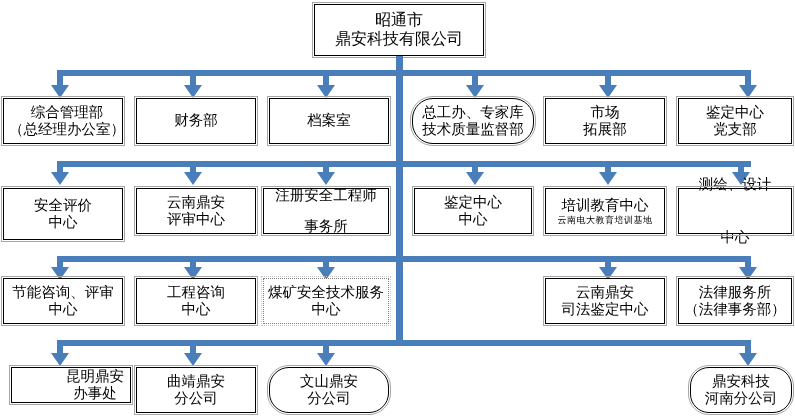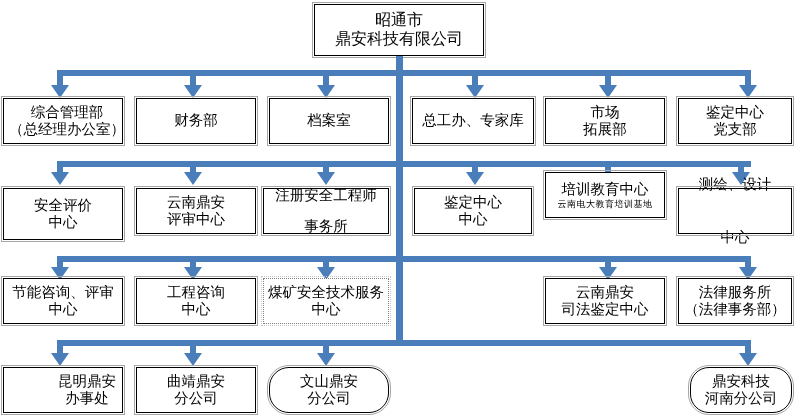--- a/index.html
+++ b/index.html
@@ -85,22 +85,23 @@
     <span class="line">（总经理办公室）</span>
   </div>
   <div class="node" style="left:136px;top:98px;width:120px;height:46px;">
     <span class="line">财务部</span>
 
   </div>
   <div class="node" style="left:269px;top:98px;width:120px;height:46px;">
     <span class="line">档案室</span>
 
   </div>
-  <div class="node" style="left:412px;top:98px;width:122px;height:46px;">
+  <div class="node" style="left:412px;top:98px;width:122px;height:46px;border-radius:21px;">
     <span class="line">总工办、专家库</span>
+    <span class="line">技术质量监督部</span>
   </div>
   <div class="node" style="left:545px;top:98px;width:120px;height:46px;">
     <span class="line">市场</span>
     <span class="line">拓展部</span>
   </div>
   <div class="node" style="left:678px;top:98px;width:114px;height:46px;">
     <span class="line">鉴定中心</span>
     <span class="line">党支部</span>
   </div>
 
@@ -127,21 +128,21 @@
     <span class="line">评审中心</span>
   </div>
   <div class="node" style="left:263px;top:188px;width:126px;height:46px;gap:13px;">
     <span class="line">注册安全工程师</span>
     <span class="line">事务所</span>
   </div>
   <div class="node" style="left:414px;top:188px;width:118px;height:46px;">
     <span class="line">鉴定中心</span>
     <span class="line">中心</span>
   </div>
-  <div class="node" style="left:545px;top:172px;width:120px;height:46px;">
+  <div class="node" style="left:545px;top:188px;width:120px;height:46px;">
     <span class="line">培训教育中心</span>
     <span class="sub">云南电大教育培训基地</span>
   </div>
   <div class="node" style="left:678px;top:188px;width:114px;height:46px;gap:36px;">
     <span class="line">测绘、设计</span>
     <span class="line">中心</span>
   </div>
 
   <div class="hbar" style="left:57px;top:256px;width:694px;"></div>
   <div class="vbar" style="left:57px;top:256px;height:14px;"></div>
@@ -181,21 +182,21 @@
   <div class="arrow" style="left:51px;top:353px;"></div>
   <div class="vbar" style="left:190px;top:340px;height:16px;"></div>
   <div class="arrow" style="left:184px;top:353px;"></div>
   <div class="vbar" style="left:323px;top:340px;height:16px;"></div>
   <div class="arrow" style="left:317px;top:353px;"></div>
   <div class="vbar" style="left:745px;top:340px;height:16px;"></div>
   <div class="arrow" style="left:739px;top:353px;"></div>
 
   <div class="trunk" style="left:396px;top:62px;height:284px;"></div>
 
-  <div class="node" style="left:3px;top:367px;width:120px;height:46px;padding-left:48px;">
+  <div class="node" style="left:11px;top:367px;width:120px;height:36px;padding-left:48px;">
     <span class="line">昆明鼎安</span>
     <span class="line">办事处</span>
   </div>
   <div class="node" style="left:136px;top:367px;width:120px;height:46px;">
     <span class="line">曲靖鼎安</span>
     <span class="line">分公司</span>
   </div>
   <div class="node" style="left:269px;top:367px;width:120px;height:46px;border-radius:20px;">
     <span class="line">文山鼎安</span>
     <span class="line">分公司</span>

